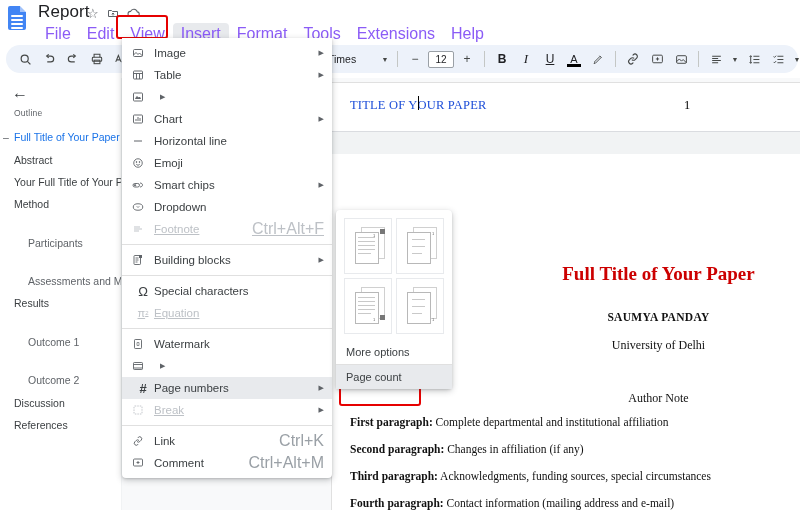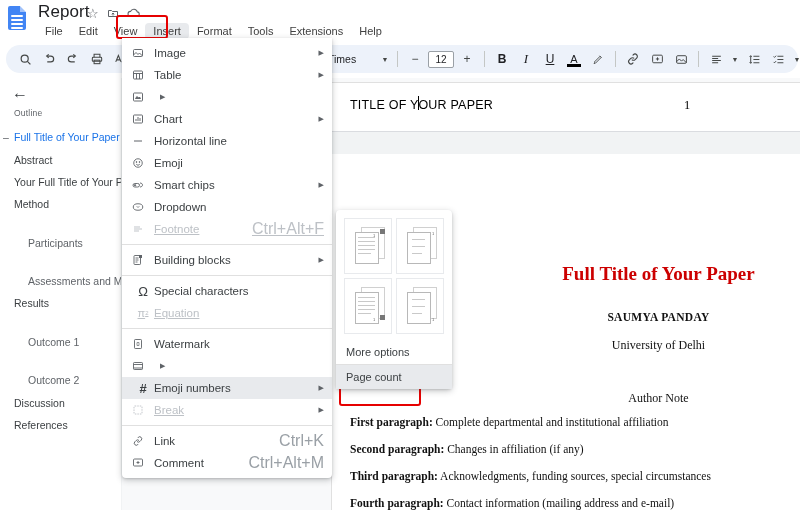--- a/index.html
+++ b/index.html
@@ -15,21 +15,21 @@
   .titlebar { position: absolute; left: 0; top: 0; width: 800px; height: 42px; background: #fff; }
   .docs-logo { position: absolute; left: 8px; top: 6px; width: 18px; height: 24px;
       background: #4285f4; border-radius: 2px; }
   .docs-logo::before { content: ""; position: absolute; right: 0; top: 0;
       border-width: 0 6px 6px 0; border-style: solid; border-color: #fff #fff #a1c2fa #a1c2fa; }
   .docs-logo-lines { position: absolute; left: 3px; top: 9px; width: 12px; }
   .docs-logo-lines i { display: block; height: 1.6px; background: #fff; margin-bottom: 2.4px; border-radius: 1px; }
   .doc-title { position: absolute; left: 38px; top: 2px; font-size: 17px; color: #202124; letter-spacing: .1px; }
   .tb-icon { position: absolute; top: 7px; color: #5f6368; font-size: 12px; line-height: 1; }
   .menubar { position: absolute; left: 37px; top: 23px; display: flex; gap: 0px; }
-  .menu-item { font-size: 11px; color: #404040; padding: 2px 8px; border-radius: 4px; cursor: default; white-space: nowrap; }
+  .menu-item { font-size: 16px; color: #8b5cf6; padding: 2px 8px; border-radius: 4px; cursor: default; white-space: nowrap; }
   .menu-item.active { background: #e8eaed; text-align: center; }
   .redbox { position: absolute; border: 2px solid #e60000; border-radius: 3px; pointer-events: none; }
 
   
   .toolbar { position: absolute; left: 6px; top: 45px; height: 28px; width: 792px;
       background: #edf2fa; border-radius: 18px; display: flex; align-items: center; padding: 0 8px; gap: 2px; }
   .tool { width: 22px; height: 22px; display: flex; align-items: center; justify-content: center;
       font-size: 12px; color: #444746; border-radius: 4px; flex: none; }
   .tool svg { display: block; }
   .tool.sep { width: 9px; }
@@ -53,22 +53,22 @@
   .ol-item.sel::before { content: "\2013"; color: #5f6368; position: absolute; left: 3px; }
   .ol-item.sel { position: relative; }
   .pane-divider { position: absolute; left: 121px; top: 78px; width: 1px; height: 432px; background: #f1f3f4; }
 
   
   .doc-area { position: absolute; left: 122px; top: 78px; width: 678px; height: 432px; background: #f8f9fa; }
   .page { position: absolute; left: 210px; top: 5px; width: 653px; height: 430px; background: #fff;
       box-shadow: 0 0 0 1px #e0e0e0; }
   .ruler { position: absolute; left: 210px; top: 0; width: 653px; height: 5px; background: #f8f9fa; }
   .doc-header { position: absolute; left: 0; top: 4px; width: 653px; height: 48px; }
-  .hdr-text { position: absolute; left: 18px; top: 11px; font-family: Liberation Sans, sans-serif;
-      font-size: 12.5px; color: #000000; letter-spacing: .2px; }
+  .hdr-text { position: absolute; left: 18px; top: 11px; font-family: Liberation Serif, serif;
+      font-size: 12.5px; color: #1d4ed8; letter-spacing: .2px; }
   .hdr-caret { position: absolute; left: 86px; top: 9px; width: 1px; height: 14px; background: #000; }
   .hdr-pagenum { position: absolute; left: 352px; top: 11px; font-family: "Liberation Serif", serif;
       font-size: 12.5px; color: #000; }
   .hdr-rule { position: absolute; left: 0; top: 48px; width: 653px; height: 1px; background: #dadce0; }
   .hdr-opts { position: absolute; left: 0; top: 49px; width: 653px; height: 22px; background: #f1f3f4;
       display: flex; align-items: center; justify-content: flex-end; gap: 10px; padding-right: 22px; }
 
   .body-title { position: absolute; left: 0; width: 653px; top: 180px; text-align: center;
       font-family: "Liberation Serif", serif; font-size: 19px; font-weight: bold; color: #cc0000; }
   .body-author { position: absolute; left: 0; width: 653px; top: 228px; text-align: center;
@@ -455,21 +455,21 @@
           <svg width="12" height="12" viewBox="0 0 24 24" fill="none" stroke="#5f6368" stroke-width="1.8">
             <rect x="3" y="5" width="18" height="14" rx="1.5"></rect>
             <path d="M3 9h18M3 16h18"></path>
           </svg>
         </span>
       <span class="ar">▶</span>
     </div>
 
     <div class="mi hl">
       <span class="ic" style="font-size:13px;color:#3c4043;font-weight:bold;justify-content:center;">#</span>
-      <span class="lb">Emoji numbers</span>
+      <span class="lb">Page numbers</span>
       <span class="ar">▶</span>
     </div>
 
     <div class="mi disabled">
       <span class="ic">
           <svg width="12" height="12" viewBox="0 0 24 24" fill="none" stroke="#bdc1c6" stroke-width="1.8" stroke-dasharray="3 2">
             <rect x="4" y="4" width="16" height="16" rx="1.5"></rect>
           </svg>
         </span>
       <span class="lb">Break</span>

